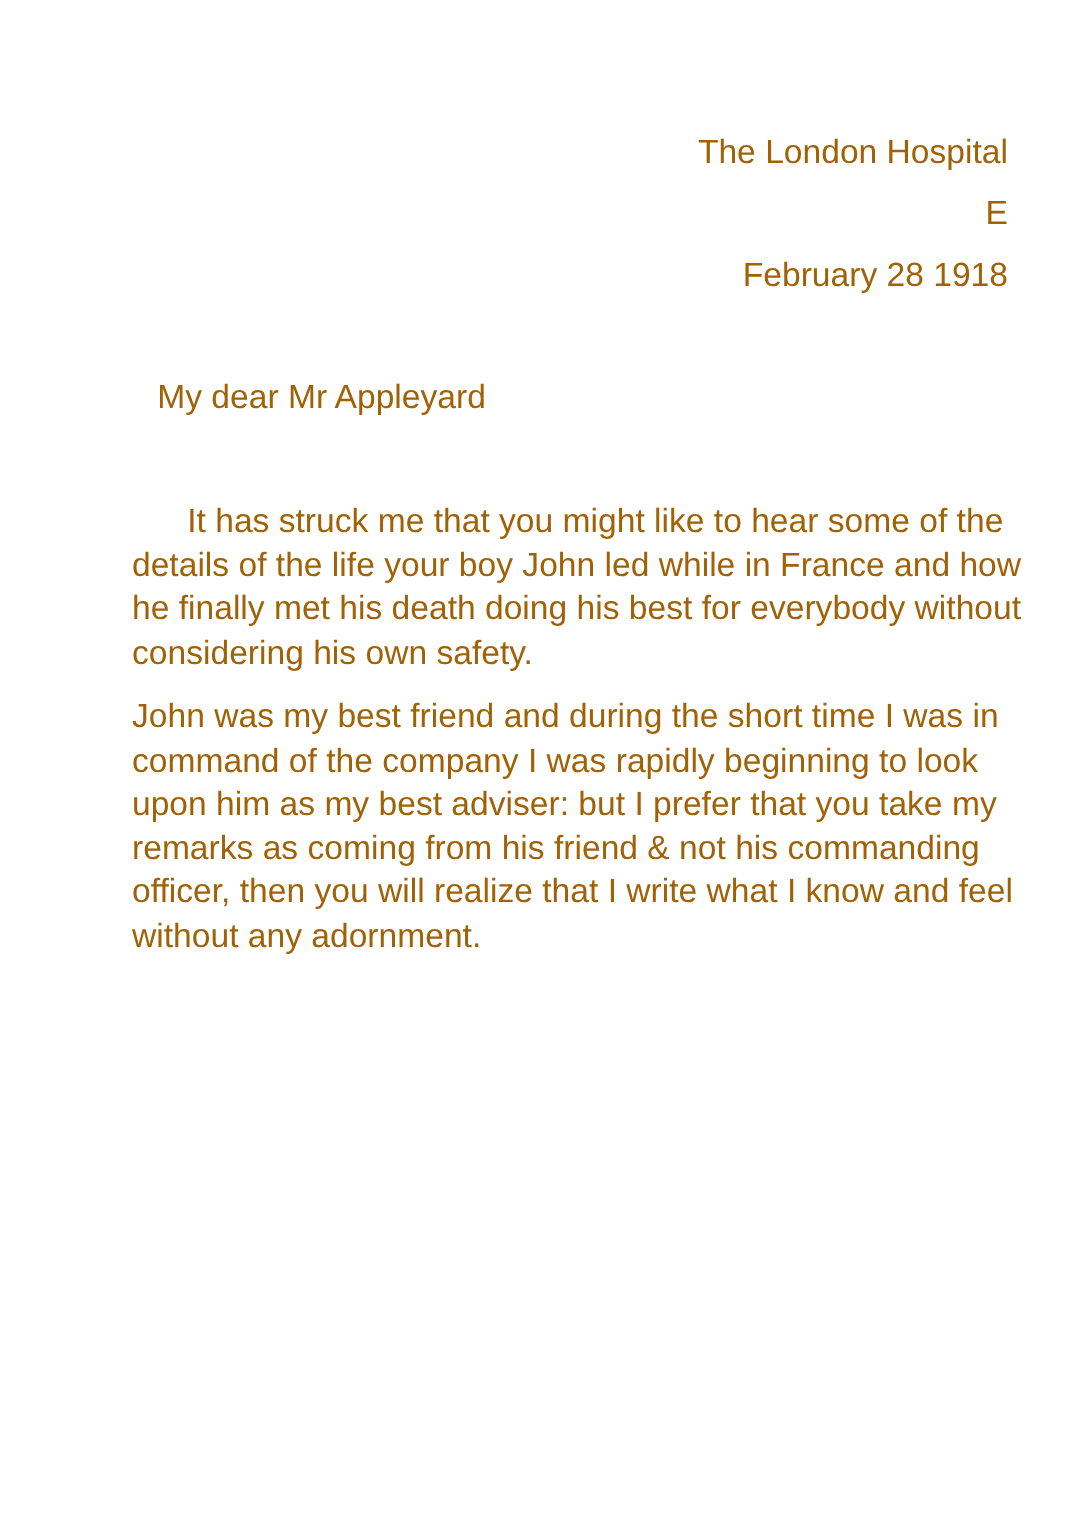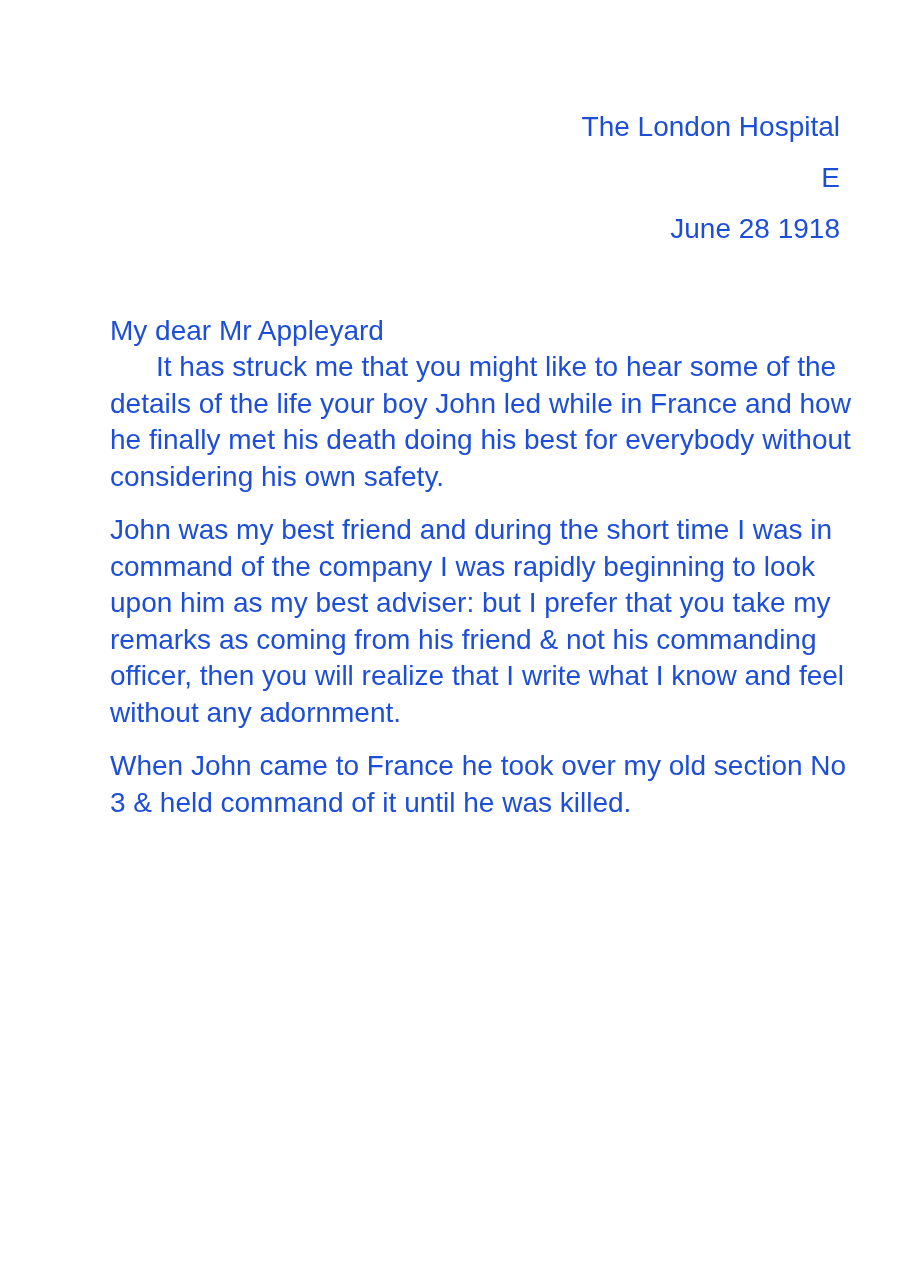--- a/index.html
+++ b/index.html
@@ -7,73 +7,73 @@
     padding: 0;
     background: #ffffff;
   }
   .page {
     position: relative;
     width: 905px;
     height: 1280px;
     box-sizing: border-box;
     padding: 0 65px 0 110px;
     background: #ffffff;
-    color: #1d4ed8;
+    color: #a16207;
     font-family: "Liberation Sans", sans-serif;
     font-size: 28px;
     overflow: hidden;
   }
   .letter-header {
     margin-top: 108px;
     text-align: right;
   }
   .letter-header .hline {
     line-height: 37px;
     margin-bottom: 14px;
     white-space: pre-wrap;
   }
   .salutation {
     margin-top: 65px;
     line-height: 37px;
     white-space: pre-wrap;
+    margin-left: 21px;
   }
   .letter-body {
+    margin-top: 67px;
   }
   .letter-body p {
     margin: 0 0 17px 0;
     line-height: 36.5px;
     white-space: pre-wrap;
     
     width: 765px;
   }
   .letter-body p.indent-first {
     text-indent: 46px;
   }
 </style>
 </head>
 <body>
 
 <div class="page">
 
   <div class="letter-header">
     <div class="hline">The London Hospital</div>
     <div class="hline">E</div>
-    <div class="hline">June 28 1918</div>
+    <div class="hline">February 28 1918</div>
   </div>
 
   <div class="salutation">My dear Mr Appleyard</div>
 
   <div class="letter-body">
     <p class="indent-first">It has struck me that you might like to hear some of the
 details of the life your boy John led while in France and how
 he finally met his death doing his best for everybody without
 considering his own safety.</p>
     <p>John was my best friend and during the short time I was in
 command of the company I was rapidly beginning to look
 upon him as my best adviser: but I prefer that you take my
 remarks as coming from his friend &amp; not his commanding
 officer, then you will realize that I write what I know and feel
 without any adornment.</p>
-    <p>When John came to France he took over my old section No
-3 &amp; held command of it until he was killed.</p>
   </div>
 
 </div>
 
 </body></html>

